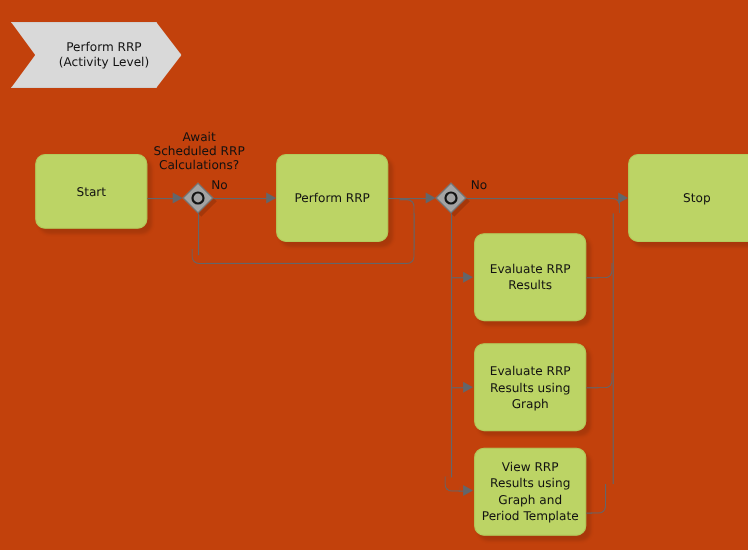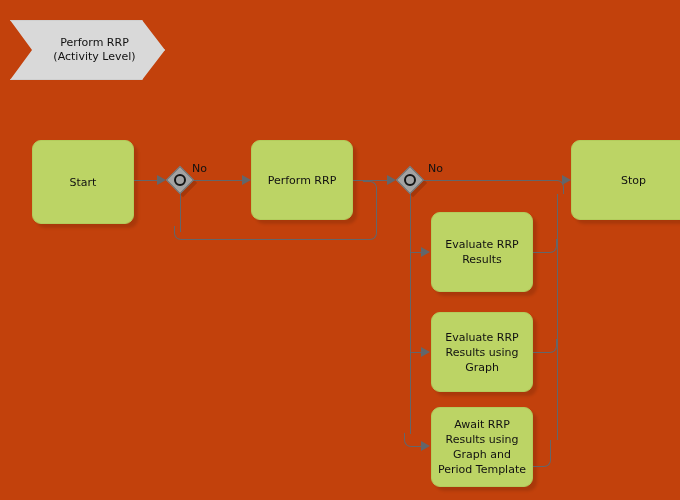--- a/index.html
+++ b/index.html
@@ -159,43 +159,46 @@
 
 <div id="canvas">
 
   <div class="banner">
     <div class="shadow"></div>
     <div class="shape"></div>
     <div class="label">Perform RRP
 (Activity Level)</div>
   </div>
 
-  <div class="node" style="left:32px; top:140px; width:102px; height:84px;">Start</div>
+  <div class="node" style="left:32px; top:140px; width:102px; height:68px;">Start</div>
 
   <div class="node" style="left:251px; top:140px; width:102px; height:80px;">Perform RRP</div>
 
   <div class="node" style="left:571px; top:140px; width:125px; height:80px;">Stop</div>
 
   <div class="node" style="left:431px; top:212px; width:102px; height:80px;">Evaluate RRP
 Results</div>
 
   <div class="node" style="left:431px; top:312px; width:102px; height:80px;">Evaluate RRP
 Results using
 Graph</div>
 
-  <div class="node" style="left:431px; top:407px; width:102px; height:80px;">Await RRP
+  <div class="node" style="left:431px; top:407px; width:102px; height:80px;">View RRP
 Results using
 Graph and
 Period Template</div>
 
   <div class="gateway" style="left:166px; top:166px;">
     <div class="dshadow"></div>
     <div class="dshape"></div>
     <div class="ring"></div>
   </div>
+  <div class="edge-label" style="left:133px; top:118px; width:96px;">Await
+Scheduled RRP
+Calculations?</div>
 
   <div class="gateway" style="left:396px; top:166px;">
     <div class="dshadow"></div>
     <div class="dshape"></div>
     <div class="ring"></div>
   </div>
 
   <div class="edge-h" style="left:134px; top:180px; width:24px;"></div>
   <div class="arrow arrow-r" style="left:157px; top:175px;"></div>
 

